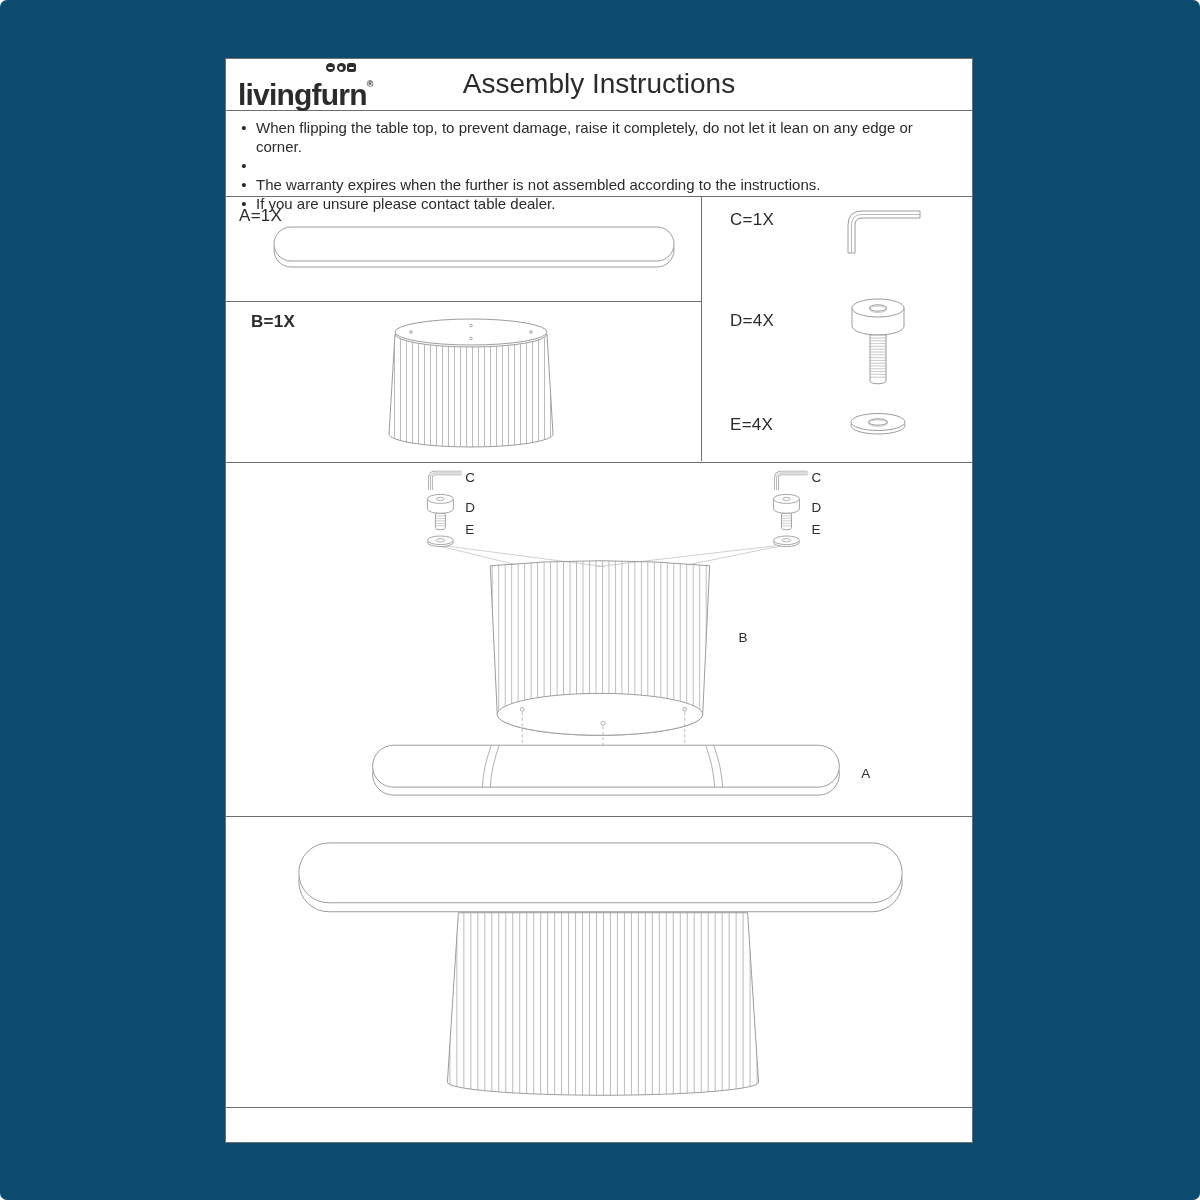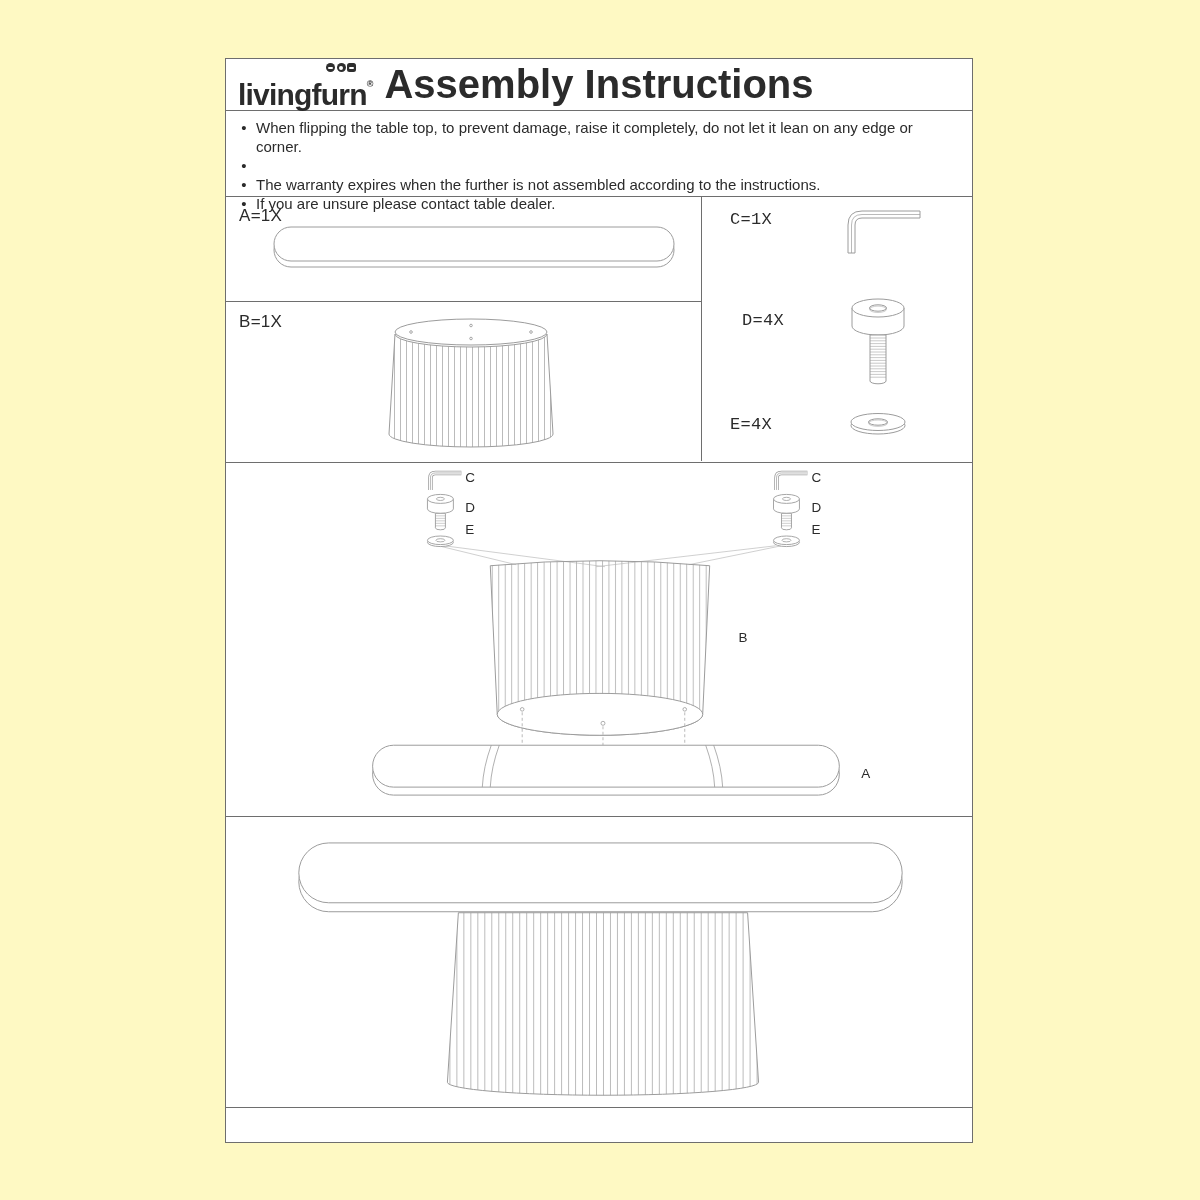--- a/index.html
+++ b/index.html
@@ -1,17 +1,17 @@
 <!DOCTYPE html>
 <html><head>
 <meta charset="utf-8">
 <style>
   html,body{margin:0;padding:0;}
-  .page{position:relative;width:1200px;height:1200px;background:#fef9c3;overflow:hidden;
-        font-family:"Liberation Sans", sans-serif;color:#2b2b2b;}
+  .page{position:relative;width:1200px;height:1200px;background:#0c4a6e;overflow:hidden;
+        font-family:"Liberation Sans", sans-serif;color:#2b2b2b;border-radius:7px;}
   .doc{position:absolute;left:225px;top:58px;width:748px;height:1085px;
        border:1.5px solid #6e6e6e;box-sizing:border-box;background:#fff;}
   .sec{position:absolute;left:0;right:0;box-sizing:border-box;}
   .sec-header{top:0;height:52px;border-bottom:1.5px solid #6e6e6e;}
   .sec-bullets{top:52px;height:86px;border-bottom:1.5px solid #6e6e6e;}
   .sec-parts{top:138px;height:266px;border-bottom:1.5px solid #6e6e6e;}
   .sec-exploded{top:404px;height:354px;border-bottom:1.5px solid #6e6e6e;}
   .sec-final{top:758px;height:291px;border-bottom:1.5px solid #6e6e6e;}
   .sec-footer{top:1049px;height:36px;}
 
@@ -20,38 +20,38 @@
   .logo-text{font-size:30px;font-weight:bold;letter-spacing:-0.8px;line-height:34px;}
   .logo-text sup{font-size:9px;font-weight:bold;vertical-align:18px;letter-spacing:0;}
   .badges{position:absolute;left:88px;top:-4px;display:flex;gap:1.5px;}
   .badge{width:9px;height:9px;background:#2e2e2e;border-radius:50%;position:relative;}
   .badge.sq{border-radius:2.5px;}
   .badge i{position:absolute;background:#fff;display:block;}
   .b1 i{left:2px;top:3.5px;width:5px;height:2px;border-radius:1px;}
   .b2 i{left:2.5px;top:2.5px;width:4px;height:4px;border-radius:50%;}
   .b3 i{left:2px;top:4px;width:5px;height:2px;border-radius:1px;}
   .title{position:absolute;left:0;right:0;top:0;height:52px;line-height:50px;
-         text-align:center;font-size:40px;font-weight:700;letter-spacing:0;}
+         text-align:center;font-size:28px;font-weight:400;letter-spacing:0;}
 
   
   .blist{margin:0;padding:7px 10px 0 14px;list-style:none;}
   .blist li{display:flex;gap:8px;font-size:15px;line-height:19px;}
   .blist .bdot{width:8px;flex:0 0 8px;text-align:center;}
 
   
   .col-left{position:absolute;left:0;top:0;width:475px;height:264px;}
   .cell{position:relative;box-sizing:border-box;}
   .cell-a{height:105px;border-bottom:1.5px solid #6e6e6e;}
   .cell-b{height:159px;}
-  .col-right{position:absolute;left:475px;top:0;width:271.5px;height:264px;border-left:1.5px solid #6e6e6e;box-sizing:border-box;font-family:Liberation Mono, monospace;}
+  .col-right{position:absolute;left:475px;top:0;width:271.5px;height:264px;border-left:1.5px solid #6e6e6e;box-sizing:border-box;}
   .part-label{position:absolute;font-size:17px;letter-spacing:0.3px;}
   .lab-a{left:13px;top:9px;}
-  .lab-b{left:13px;top:10px;}
+  .lab-b{left:25px;top:10px;font-weight:bold;}
   .lab-c{left:28px;top:13px;}
-  .lab-d{left:40px;top:114px;text-align:right;}
+  .lab-d{left:28px;top:114px;text-align:right;}
   .lab-e{left:28px;top:218px;}
   .absfill{position:absolute;inset:0;}
   .ic{position:absolute;}
   .ic-allen{left:138px;top:8px;}
   .ic-bolt{left:148px;top:100px;}
   .ic-washer{left:146px;top:212px;}
 
   .dlabel{font-family:"Liberation Sans",sans-serif;font-size:13.5px;fill:#2b2b2b;}
 
   

